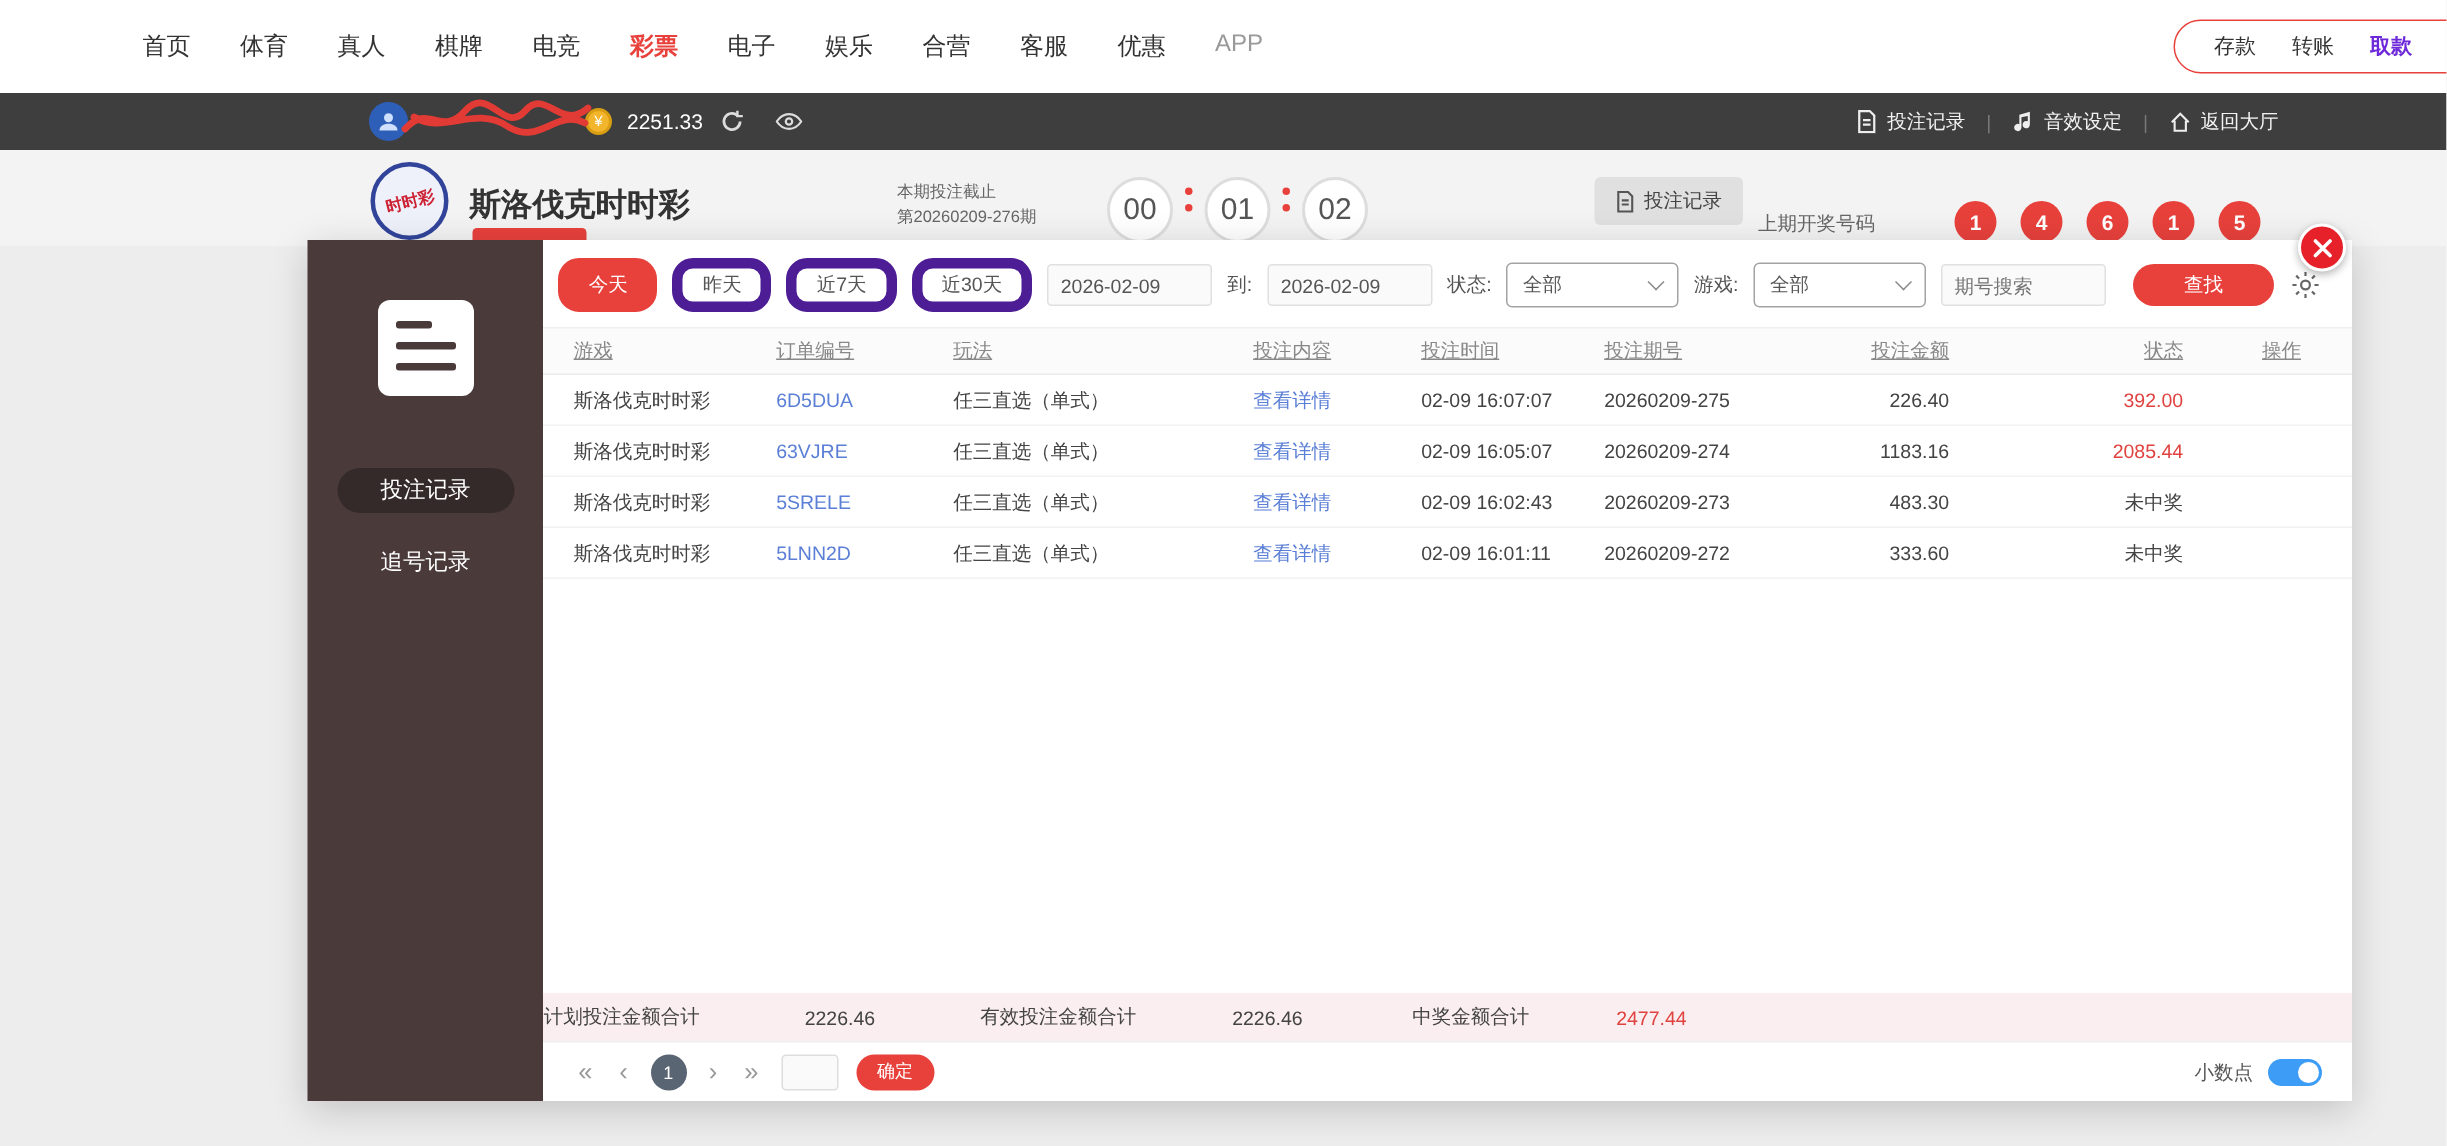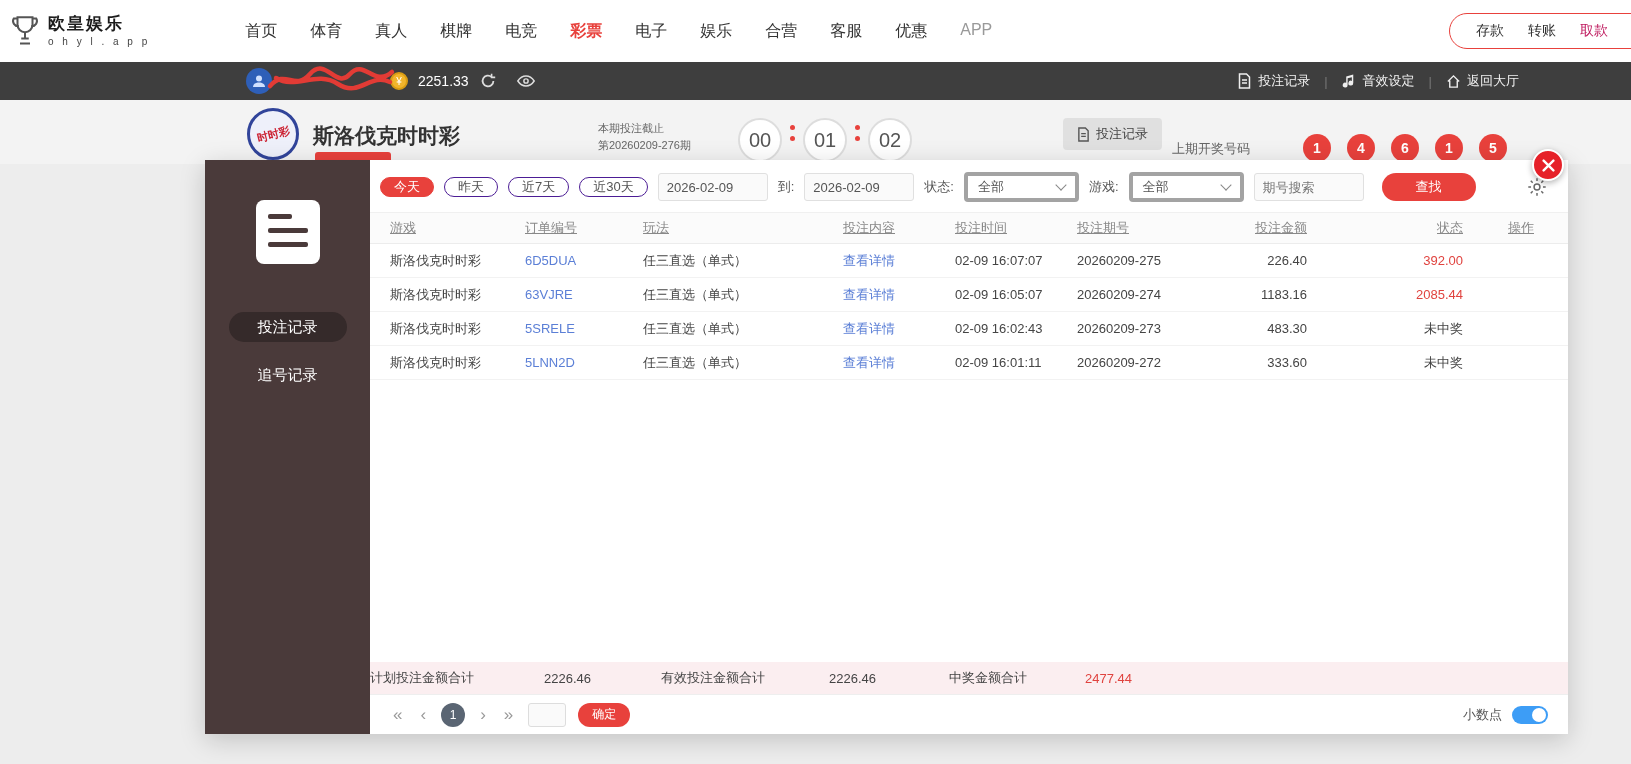--- a/index.html
+++ b/index.html
@@ -14,21 +14,21 @@
   .logo-text { display:flex; flex-direction:column; line-height:1.1; }
   .logo-title { font-size:17px; font-weight:bold; color:#1b1b1b; letter-spacing:2px; }
   .logo-sub { font-size:10px; color:#444; letter-spacing:3px; margin-top:2px; }
   .main-nav { display:flex; gap:33px; margin-left:95px; }
   .nav-item { font-size:16px; color:#333; cursor:pointer; white-space:nowrap; }
   .nav-item.active { color:#e8413c; font-weight:bold; }
   .nav-item.dim { color:#999; }
   .wallet { position:absolute; left:1449px; top:13px; height:36px; display:flex; align-items:center; gap:0;
             border:1px solid #e8413c; border-radius:18px; background:#fff; padding:0 14px; width:210px; }
   .wallet-btn { font-size:14px; color:#333; padding:0 12px; cursor:pointer; white-space:nowrap; }
-  .wallet-btn.hot { color:#be185d; }
+  .wallet-btn.hot { color:#6d28d9;font-weight:bold; }
 
   
   .userbar { position:absolute; left:0; top:62px; width:100%; height:38px; background:#3e3e3e; display:flex; align-items:center; z-index:5; }
   .ub-left { display:flex; align-items:center; margin-left:246px; gap:10px; position:relative; }
   .avatar { width:26px; height:26px; border-radius:50%; background:#2e5fb8; display:flex; align-items:center; justify-content:center; cursor:pointer; overflow:hidden; }
   .scribble { position:absolute; left:20px; top:-6px; pointer-events:none; }
   .coin { width:18px; height:18px; border-radius:50%; background:#f2b52b; border:2px solid #d99d14; color:#fff; font-size:10px;
           display:flex; align-items:center; justify-content:center; margin-left:108px; }
   .balance { color:#fff; font-size:14px; }
   .ub-icon { width:18px; height:18px; color:#ddd; cursor:pointer; display:inline-flex; }
@@ -66,27 +66,27 @@
   .doc-badge i.l2 { top:28px; width:40px; }
   .doc-badge i.l3 { top:42px; width:40px; }
   .side-item { margin-top:48px; color:#fff; font-size:15px; cursor:pointer; height:30px; line-height:30px; text-align:center; }
   .side-item.active { background:#352a2a; border-radius:16px; width:118px; margin-top:48px; }
   .side-item.plain { margin-top:18px; }
 
   .m-main { flex:1; background:#fff; display:flex; flex-direction:column; position:relative; }
 
   
   .filterbar { display:flex; align-items:center; padding:12px 20px 10px 10px; gap:10px; }
-  .qbtn { height:20px; padding:0 13px; border-radius:14px; border:1px solid #4c1d95; background:#fff; color:#555;
+  .qbtn { height:36px; padding:0 13px; border-radius:14px; border:7px solid #4c1d95; background:#fff; color:#555;
           font-size:13px; cursor:pointer; white-space:nowrap; }
   .qbtn.active { background:#e8413c; border-color:#e8413c; color:#fff; }
   .f-input { height:28px; width:110px; border:1px solid #e0e0e0; background:#fafafa; border-radius:3px;
              font-size:13px; color:#555; padding:0 8px; }
   .f-label { font-size:13px; color:#555; white-space:nowrap; }
-  .f-select { height:30px; width:115px; border:4px solid #a3a3a3; border-radius:4px; display:flex; align-items:center;
+  .f-select { height:30px; width:115px; border:1px solid #a3a3a3; border-radius:4px; display:flex; align-items:center;
               justify-content:space-between; padding:0 10px; font-size:13px; color:#555; cursor:pointer; background:#fff; }
   .chev { width:8px; height:8px; border-right:1.5px solid #888; border-bottom:1.5px solid #888; transform:rotate(45deg); margin-top:-4px; }
   .find-btn { height:28px; width:94px; border:none; border-radius:14px; background:#e8413c; color:#fff; font-size:13px; cursor:pointer; margin-left:8px; }
   .gear { margin-left:auto; width:22px; height:22px; color:#666; cursor:pointer; }
 
   
   .thead { display:flex; align-items:center; height:32px; background:#fbfbfb; border-top:1px solid #f0f0f0;
            border-bottom:1px solid #ececec; font-size:13px; color:#888; padding:0 20px;text-decoration:underline; }
   .trow { display:flex; align-items:center; height:34px; border-bottom:1px solid #f2f2f2; font-size:13px; color:#444; padding:0 20px; }
   .c-game { width:135px; }
@@ -125,31 +125,20 @@
   .close-btn { position:absolute; left:1532px; top:149px; width:32px; height:32px; border-radius:50%; background:#e62129;
                border:2px solid #fff; color:#fff; font-size:16px; font-weight:bold; display:flex; align-items:center;
                justify-content:center; cursor:pointer; z-index:20; box-shadow:0 2px 6px rgba(0,0,0,.3); }
 </style>
 </head>
 <body>
 
 <div class="page">
 
   <header class="topbar">
-    <div class="logo">
-      <svg class="logo-cup" viewBox="0 0 24 28" fill="none" stroke="currentColor" stroke-width="1.6">
-        <path d="M6 3h12v6a6 6 0 0 1-12 0V3z"></path>
-        <path d="M6 4H3a4 4 0 0 0 4 6M18 4h3a4 4 0 0 1-4 6"></path>
-        <path d="M12 15v5M8 24h8M9 20h6"></path>
-      </svg>
-      <div class="logo-text">
-        <span class="logo-title">欧皇娱乐</span>
-        <span class="logo-sub">o h y l . a p p</span>
-      </div>
-    </div>
     <nav class="main-nav">
       <span class="nav-item">首页</span>
       <span class="nav-item">体育</span>
       <span class="nav-item">真人</span>
       <span class="nav-item">棋牌</span>
       <span class="nav-item">电竞</span>
       <span class="nav-item active">彩票</span>
       <span class="nav-item">电子</span>
       <span class="nav-item">娱乐</span>
       <span class="nav-item">合营</span>

